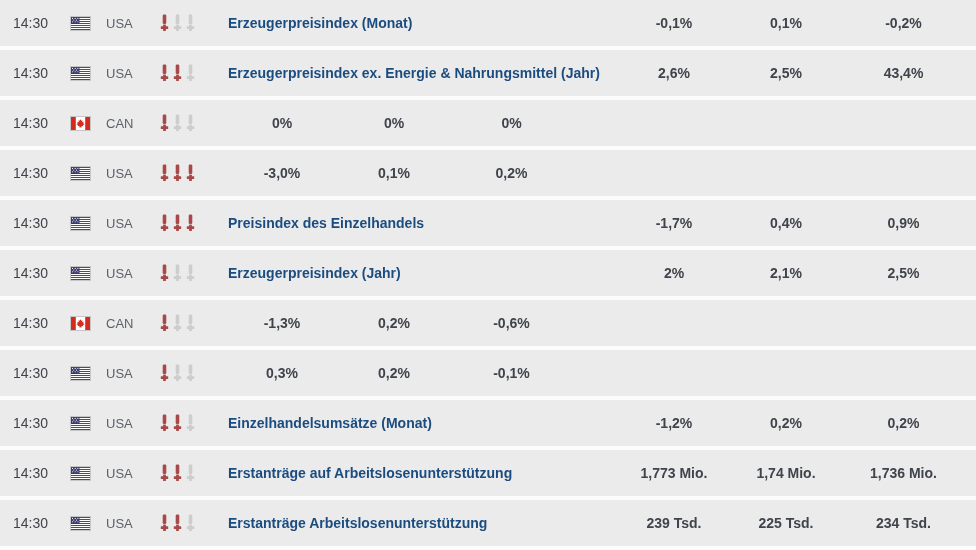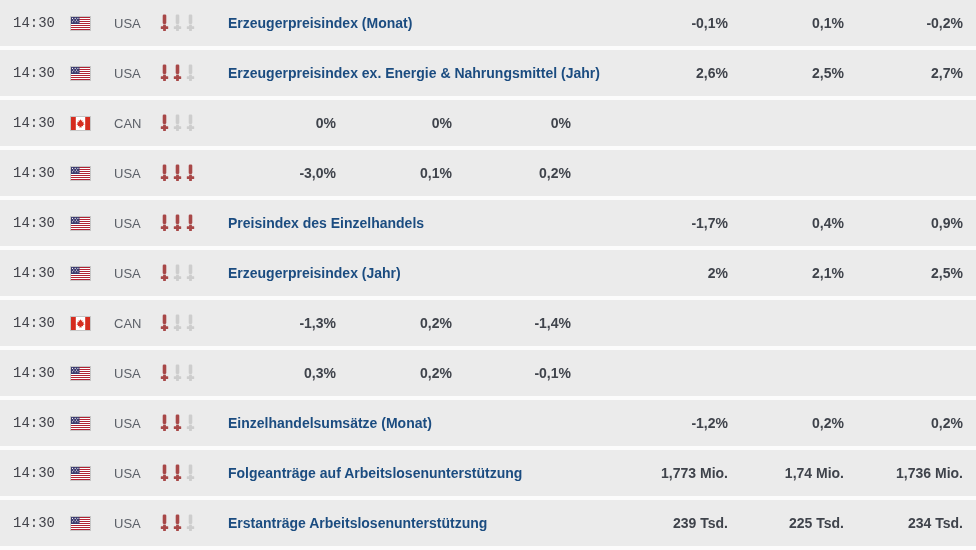--- a/index.html
+++ b/index.html
@@ -23,27 +23,26 @@
     padding-right: 13px;
     cursor: pointer;
   }
   .cell-time {
     width: 70px;
     box-sizing: border-box;
     padding-left: 13px;
     font-size: 14px;
     color: #42434a;
     flex: none;
-    font-family: Liberation Mono, monospace;
   }
   .cell-country {
     width: 90px;
     display: flex;
     align-items: center;
-    gap: 23px;
+    gap: 15px;
     flex: none;
   }
   .flag {
     width: 19px;
     height: 13px;
     border: 1px solid #c6c6c6;
     display: block;
     flex: none;
   }
   .country-code {
@@ -66,21 +65,21 @@
     font-weight: 700;
     color: #1b4c80;
     white-space: nowrap;
     overflow: hidden;
   }
   .cell-event a {
     color: #1b4c80;
     text-decoration: none;
   }
   .cell-actual, .cell-forecast, .cell-previous {
-    text-align: right;
+    text-align: center;
     font-size: 14px;
     font-weight: 700;
     color: #3f434b;
     flex: none;
   }
   .cell-actual   { width: 108px; }
   .cell-forecast { width: 116px; }
   .cell-previous { width: 119px; }
 </style>
 </head>
@@ -197,21 +196,21 @@
           <rect class="part" x="0.8" y="12.2" width="7.4" height="2.8" rx="0.6"></rect>
           <rect class="part" x="3.1" y="10.4" width="2.8" height="6.6" rx="0.6"></rect>
         </svg>
       </span>
     </div>
     <div class="cell-event">
       <a href="#">Erzeugerpreisindex ex. Energie &amp; Nahrungsmittel (Jahr)</a>
     </div>
     <div class="cell-actual">2,6%</div>
     <div class="cell-forecast">2,5%</div>
-    <div class="cell-previous">2,7%</div>
+    <div class="cell-previous">43,4%</div>
   </div>
 
   <div class="cal-row">
     <div class="cell-time">14:30</div>
     <div class="cell-country">
 
       <svg class="flag" viewBox="0 0 19 13" xmlns="http://www.w3.org/2000/svg">
         <rect width="19" height="13" fill="#ffffff"></rect>
         <rect width="4.8" height="13" fill="#d52b1e"></rect>
         <rect x="14.2" width="4.8" height="13" fill="#d52b1e"></rect>
@@ -454,21 +453,21 @@
       <span class="bull">
         <svg width="9" height="18" viewBox="0 0 9 18" xmlns="http://www.w3.org/2000/svg">
           <rect class="part" x="2.7" y="0.5" width="3.6" height="9.6" rx="1.3"></rect>
           <rect class="part" x="0.8" y="12.2" width="7.4" height="2.8" rx="0.6"></rect>
           <rect class="part" x="3.1" y="10.4" width="2.8" height="6.6" rx="0.6"></rect>
         </svg>
       </span>
     </div>
     <div class="cell-actual">-1,3%</div>
     <div class="cell-forecast">0,2%</div>
-    <div class="cell-previous">-1,4%</div>
+    <div class="cell-previous">-0,6%</div>
   </div>
 
   <div class="cal-row">
     <div class="cell-time">14:30</div>
     <div class="cell-country">
       <svg class="flag" viewBox="0 0 19 13" xmlns="http://www.w3.org/2000/svg">
         <rect width="19" height="13" fill="#ffffff"></rect>
         <g fill="#b22334">
           <rect y="0" width="19" height="1"></rect>
             <rect y="2" width="19" height="1"></rect>
@@ -627,21 +626,21 @@
       </span>
       <span class="bull">
         <svg width="9" height="18" viewBox="0 0 9 18" xmlns="http://www.w3.org/2000/svg">
           <rect class="part" x="2.7" y="0.5" width="3.6" height="9.6" rx="1.3"></rect>
           <rect class="part" x="0.8" y="12.2" width="7.4" height="2.8" rx="0.6"></rect>
           <rect class="part" x="3.1" y="10.4" width="2.8" height="6.6" rx="0.6"></rect>
         </svg>
       </span>
     </div>
     <div class="cell-event">
-      <a href="#">Folgeanträge auf Arbeitslosenunterstützung</a>
+      <a href="#">Erstanträge auf Arbeitslosenunterstützung</a>
     </div>
     <div class="cell-actual">1,773 Mio.</div>
     <div class="cell-forecast">1,74 Mio.</div>
     <div class="cell-previous">1,736 Mio.</div>
   </div>
 
   <div class="cal-row">
     <div class="cell-time">14:30</div>
     <div class="cell-country">
       <svg class="flag" viewBox="0 0 19 13" xmlns="http://www.w3.org/2000/svg">

